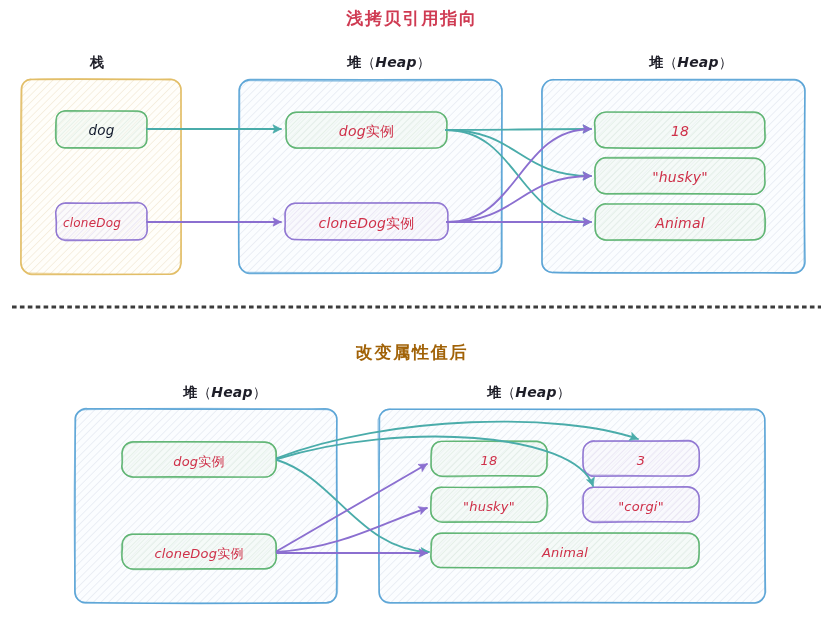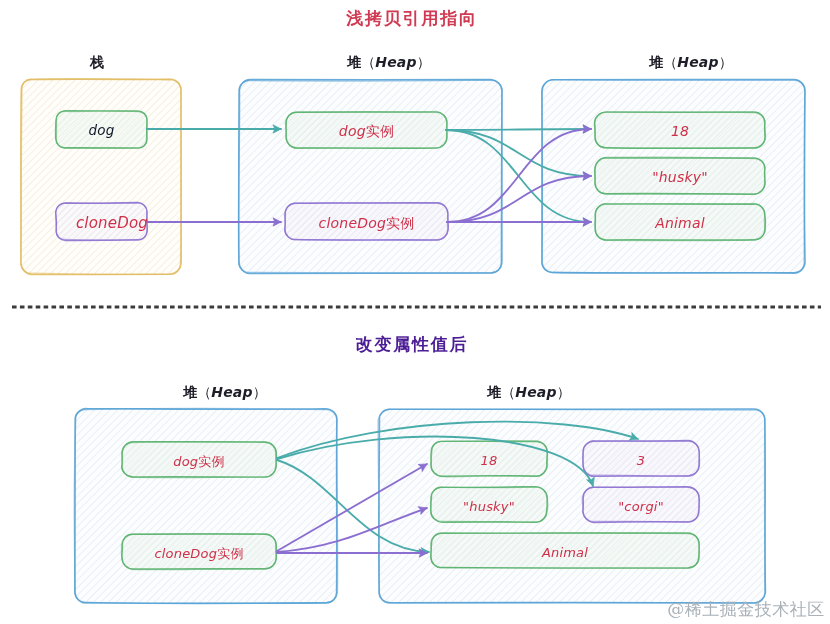--- a/index.html
+++ b/index.html
@@ -211,31 +211,30 @@
       </g>
       <g>
         <line x1="12" y1="307" x2="821" y2="307" stroke="#3c3c3c" stroke-width="3.2" stroke-dasharray="4.6 3.3" stroke-linecap="butt"></line>
       </g>
     </svg>
 
   <div id="labels">
 
     <div class="txt title" id="t-title-top" style="left: 412px; top: 18px; font-size: 17px; color: rgb(207, 58, 82);">浅拷贝引用指向</div>
 
-    <div class="txt title" id="t-title-bottom" style="left: 412px; top: 344px; font-size: 17px; color: #4c1d95;">改变属性值后</div>
-
-    <div class="txt wm" id="t-watermark" style="left: 746px; top: 609px; font-size: 17px; color: rgb(169, 177, 185);">@稀土掘金技术社区</div>
+    <div class="txt title" id="t-title-bottom" style="left: 412px; top: 352px; font-size: 17px; color: #a16207;">改变属性值后</div>
+
 
   <div class="txt seclabel" style="left: 97px; top: 62px; font-size: 14px; color: rgb(30, 30, 40);"><span class="lbl-prefix">栈</span></div>
       <div class="txt seclabel" style="left: 389px; top: 62px; font-size: 14px; color: rgb(30, 30, 40);"><span class="lbl-prefix">堆</span><span class="lbl-paren">（</span><span class="lbl-em">Heap</span><span class="lbl-paren">）</span></div>
       <div class="txt seclabel" style="left: 691px; top: 62px; font-size: 14px; color: rgb(30, 30, 40);"><span class="lbl-prefix">堆</span><span class="lbl-paren">（</span><span class="lbl-em">Heap</span><span class="lbl-paren">）</span></div>
       <div class="txt seclabel" style="left: 225px; top: 392px; font-size: 14px; color: rgb(30, 30, 40);"><span class="lbl-prefix">堆</span><span class="lbl-paren">（</span><span class="lbl-em">Heap</span><span class="lbl-paren">）</span></div>
       <div class="txt seclabel" style="left: 529px; top: 392px; font-size: 14px; color: rgb(30, 30, 40);"><span class="lbl-prefix">堆</span><span class="lbl-paren">（</span><span class="lbl-em">Heap</span><span class="lbl-paren">）</span></div>
       <div class="txt nodelabel" style="left: 101.5px; top: 130.5px; font-size: 13.5px; color: #0f172a;">dog</div>
-      <div class="txt nodelabel" style="left: 112px; top: 222.5px; font-size: 15px; color: rgb(207, 48, 73);">cloneDog</div>
+      <div class="txt nodelabel" style="left: 92px; top: 222.5px; font-size: 12px; color: rgb(207, 48, 73);">cloneDog</div>
       <div class="txt nodelabel" style="left: 366.5px; top: 131px; font-size: 14px; color: rgb(207, 48, 73);">dog实例</div>
       <div class="txt nodelabel" style="left: 366.5px; top: 222.5px; font-size: 14px; color: rgb(207, 48, 73);">cloneDog实例</div>
       <div class="txt nodelabel" style="left: 680px; top: 131px; font-size: 14px; color: rgb(207, 48, 73);">18</div>
       <div class="txt nodelabel" style="left: 680px; top: 177px; font-size: 14px; color: rgb(207, 48, 73);">"husky"</div>
       <div class="txt nodelabel" style="left: 680px; top: 223px; font-size: 14px; color: rgb(207, 48, 73);">Animal</div>
       <div class="txt nodelabel" style="left: 199px; top: 460.5px; font-size: 13px; color: rgb(207, 48, 73);">dog实例</div>
       <div class="txt nodelabel" style="left: 199px; top: 552.5px; font-size: 13px; color: rgb(207, 48, 73);">cloneDog实例</div>
       <div class="txt nodelabel" style="left: 489px; top: 459.5px; font-size: 13px; color: rgb(207, 48, 73);">18</div>
       <div class="txt nodelabel" style="left: 641px; top: 459.5px; font-size: 13px; color: rgb(207, 48, 73);">3</div>
       <div class="txt nodelabel" style="left: 489px; top: 505.5px; font-size: 13px; color: rgb(207, 48, 73);">"husky"</div>

